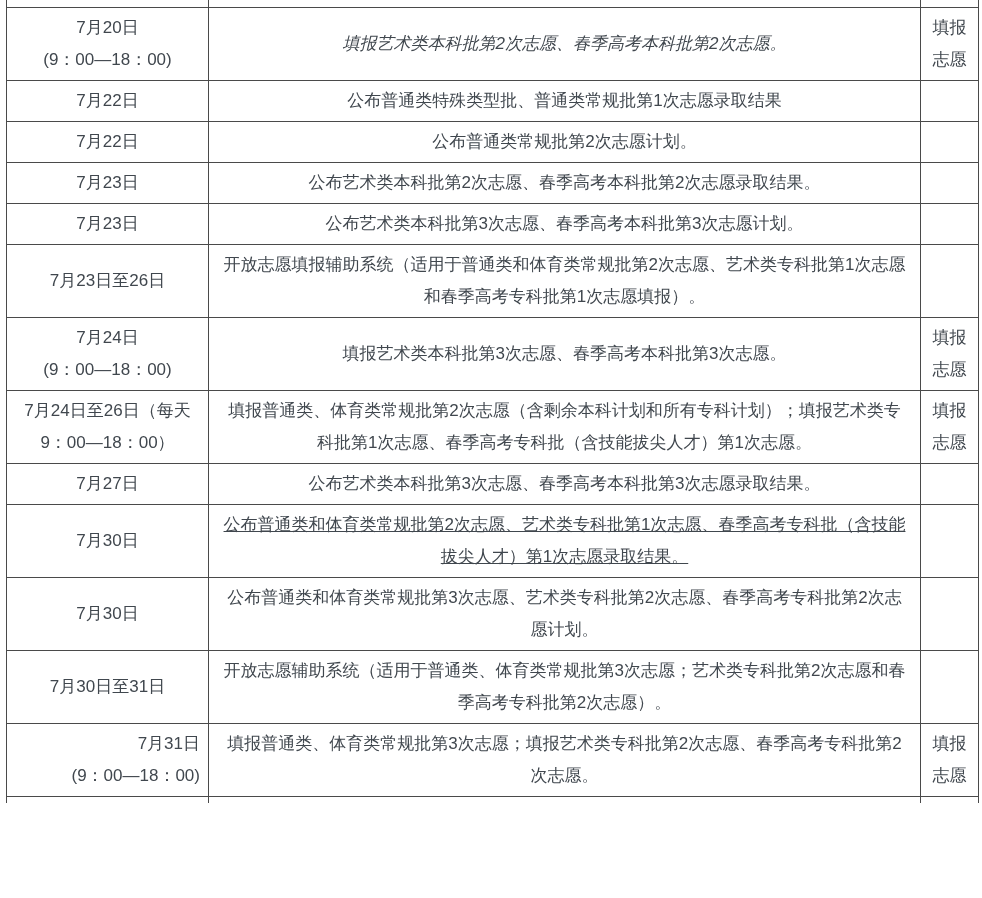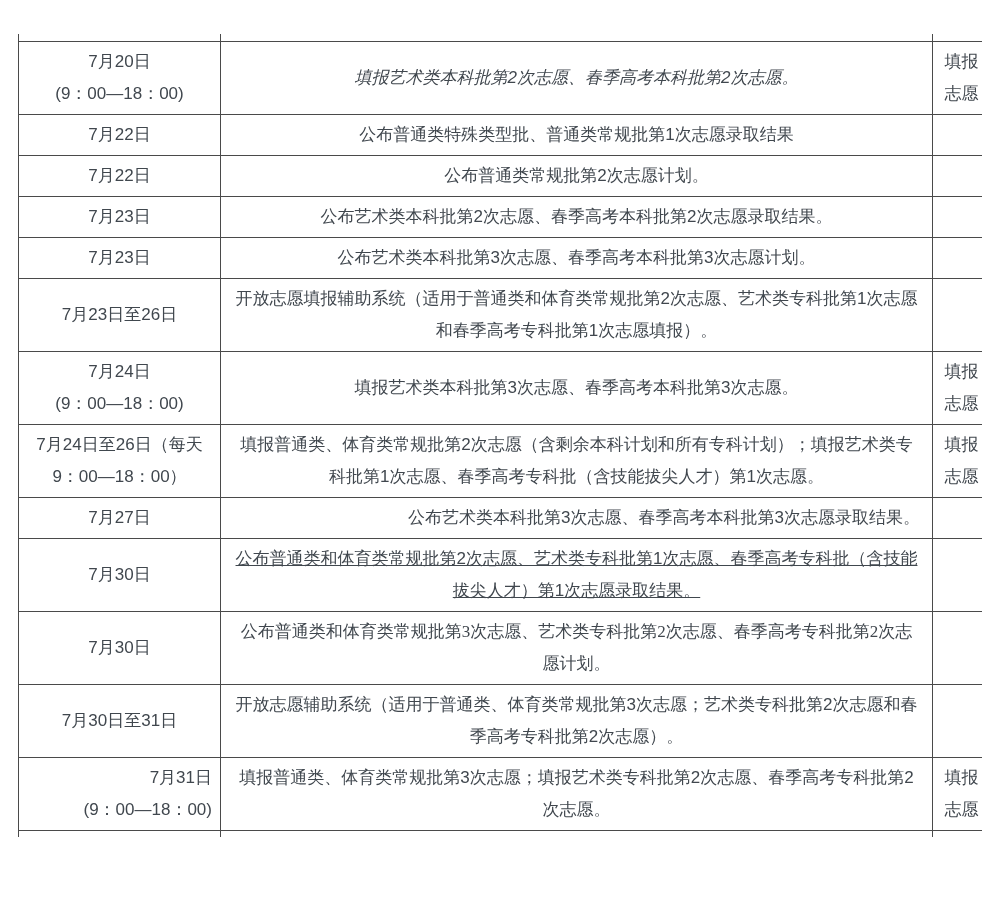--- a/index.html
+++ b/index.html
@@ -7,24 +7,23 @@
     padding: 0;
     width: 982px;
     height: 898px;
     background: #ffffff;
     overflow: hidden;
     font-family: "Liberation Sans", sans-serif;
     color: #40474e;
   }
   .table-wrap {
     position: absolute;
-    left: 18px;
+    left: 6px;
     top: 0;
     width: 910px;
-    margin-top: 34px;
   }
   table.schedule-table {
     border-collapse: collapse;
     table-layout: fixed;
     width: 972px;
   }
   td {
     border: 1px solid #4a4a4a;
     text-align: center;
     vertical-align: middle;
@@ -124,35 +123,35 @@
             <div>7月24日至26日（每天</div>
             <div>9：00—18：00）</div>
           </td>
           <td class="content-cell" style="border-color: rgb(74, 74, 74);">填报普通类、体育类常规批第2次志愿（含剩余本科计划和所有专科计划）；填报艺术类专科批第1次志愿、春季高考专科批（含技能拔尖人才）第1次志愿。</td>
           <td class="tag-cell" style="border-color: rgb(74, 74, 74);">填报志愿</td>
         </tr>
         <tr>
           <td class="date-cell" style="border-color: rgb(74, 74, 74); text-align: center;">
             <div>7月27日</div>
           </td>
-          <td class="content-cell" style="border-color: rgb(74, 74, 74); text-align: right;">公布艺术类本科批第3次志愿、春季高考本科批第3次志愿录取结果。</td>
+          <td class="content-cell" style="border-color: rgb(74, 74, 74);">公布艺术类本科批第3次志愿、春季高考本科批第3次志愿录取结果。</td>
           <td class="tag-cell" style="border-color: rgb(74, 74, 74);"></td>
         </tr>
         <tr>
           <td class="date-cell" style="border-color: rgb(74, 74, 74);">
             <div>7月30日</div>
           </td>
           <td class="content-cell" style="border-color: rgb(74, 74, 74); text-decoration: underline;">公布普通类和体育类常规批第2次志愿、艺术类专科批第1次志愿、春季高考专科批（含技能拔尖人才）第1次志愿录取结果。</td>
           <td class="tag-cell" style="border-color: rgb(74, 74, 74);"></td>
         </tr>
         <tr>
           <td class="date-cell" style="border-color: rgb(74, 74, 74);">
             <div>7月30日</div>
           </td>
-          <td class="content-cell" style="border-color: rgb(74, 74, 74); font-family: Liberation Serif, serif;">公布普通类和体育类常规批第3次志愿、艺术类专科批第2次志愿、春季高考专科批第2次志愿计划。</td>
+          <td class="content-cell" style="border-color: rgb(74, 74, 74);">公布普通类和体育类常规批第3次志愿、艺术类专科批第2次志愿、春季高考专科批第2次志愿计划。</td>
           <td class="tag-cell" style="border-color: rgb(74, 74, 74);"></td>
         </tr>
         <tr>
           <td class="date-cell" style="border-color: rgb(74, 74, 74);">
             <div>7月30日至31日</div>
           </td>
           <td class="content-cell" style="border-color: rgb(74, 74, 74);">开放志愿辅助系统（适用于普通类、体育类常规批第3次志愿；艺术类专科批第2次志愿和春季高考专科批第2次志愿）。</td>
           <td class="tag-cell" style="border-color: rgb(74, 74, 74);"></td>
         </tr>
         <tr>

